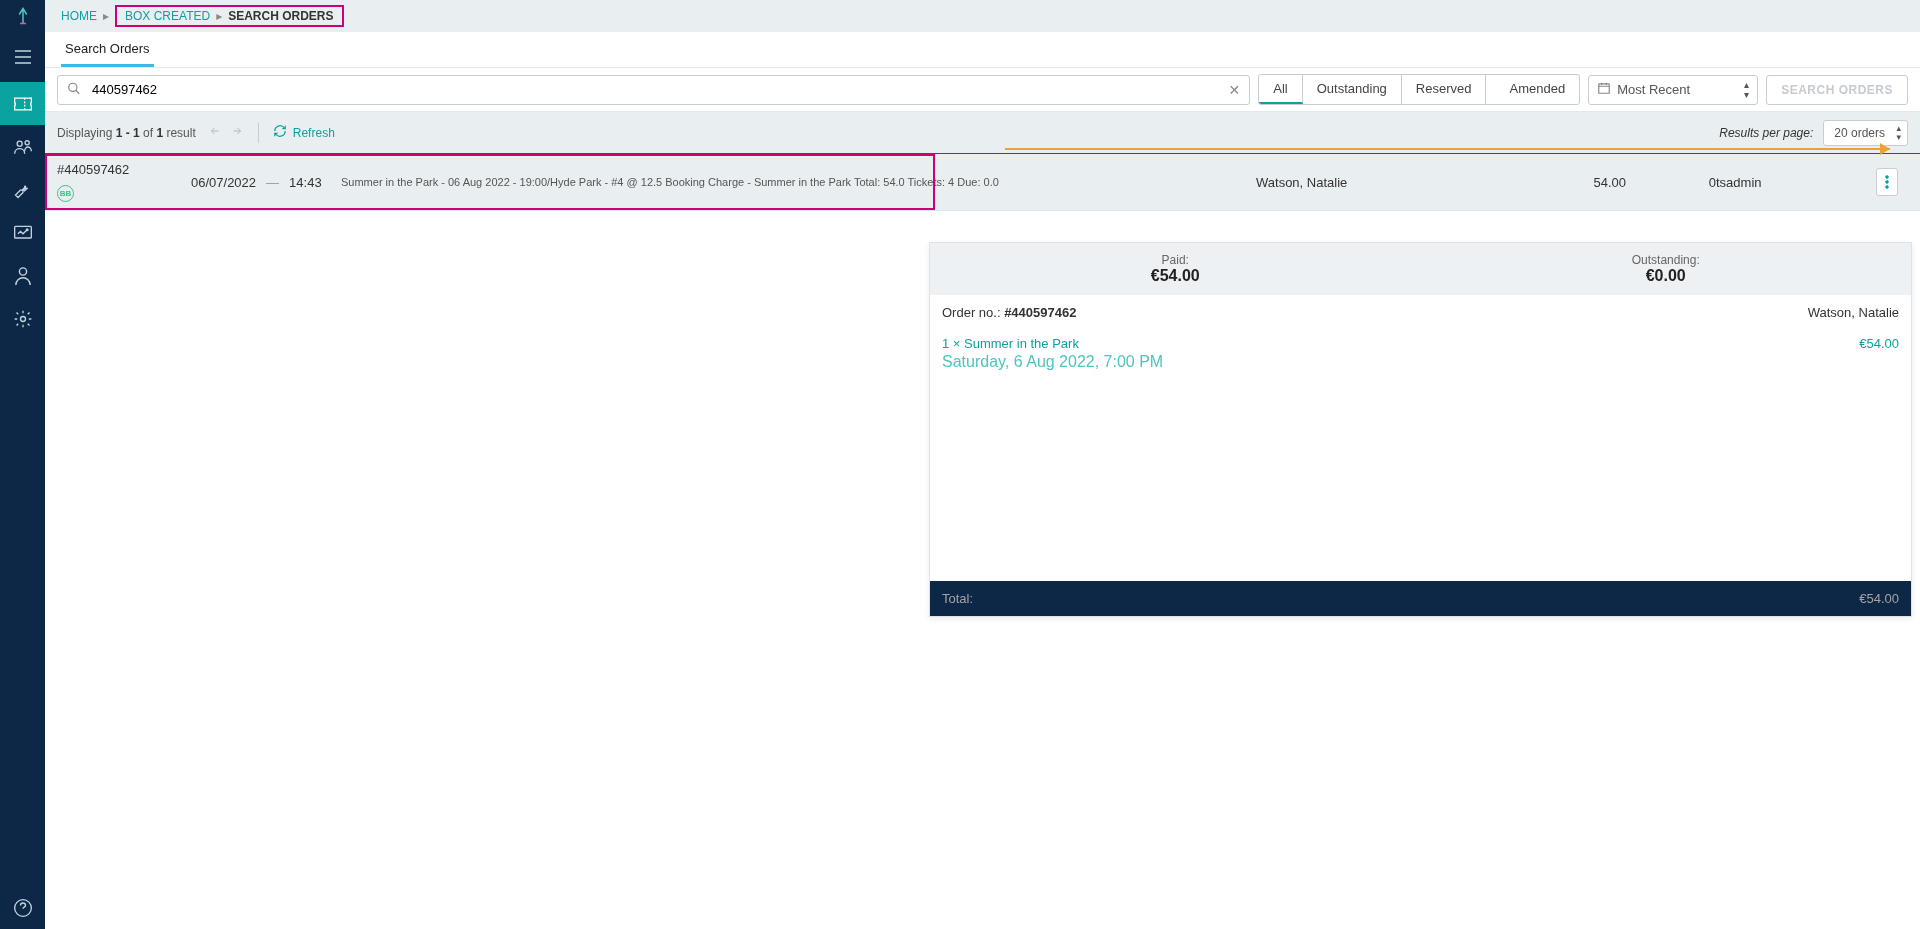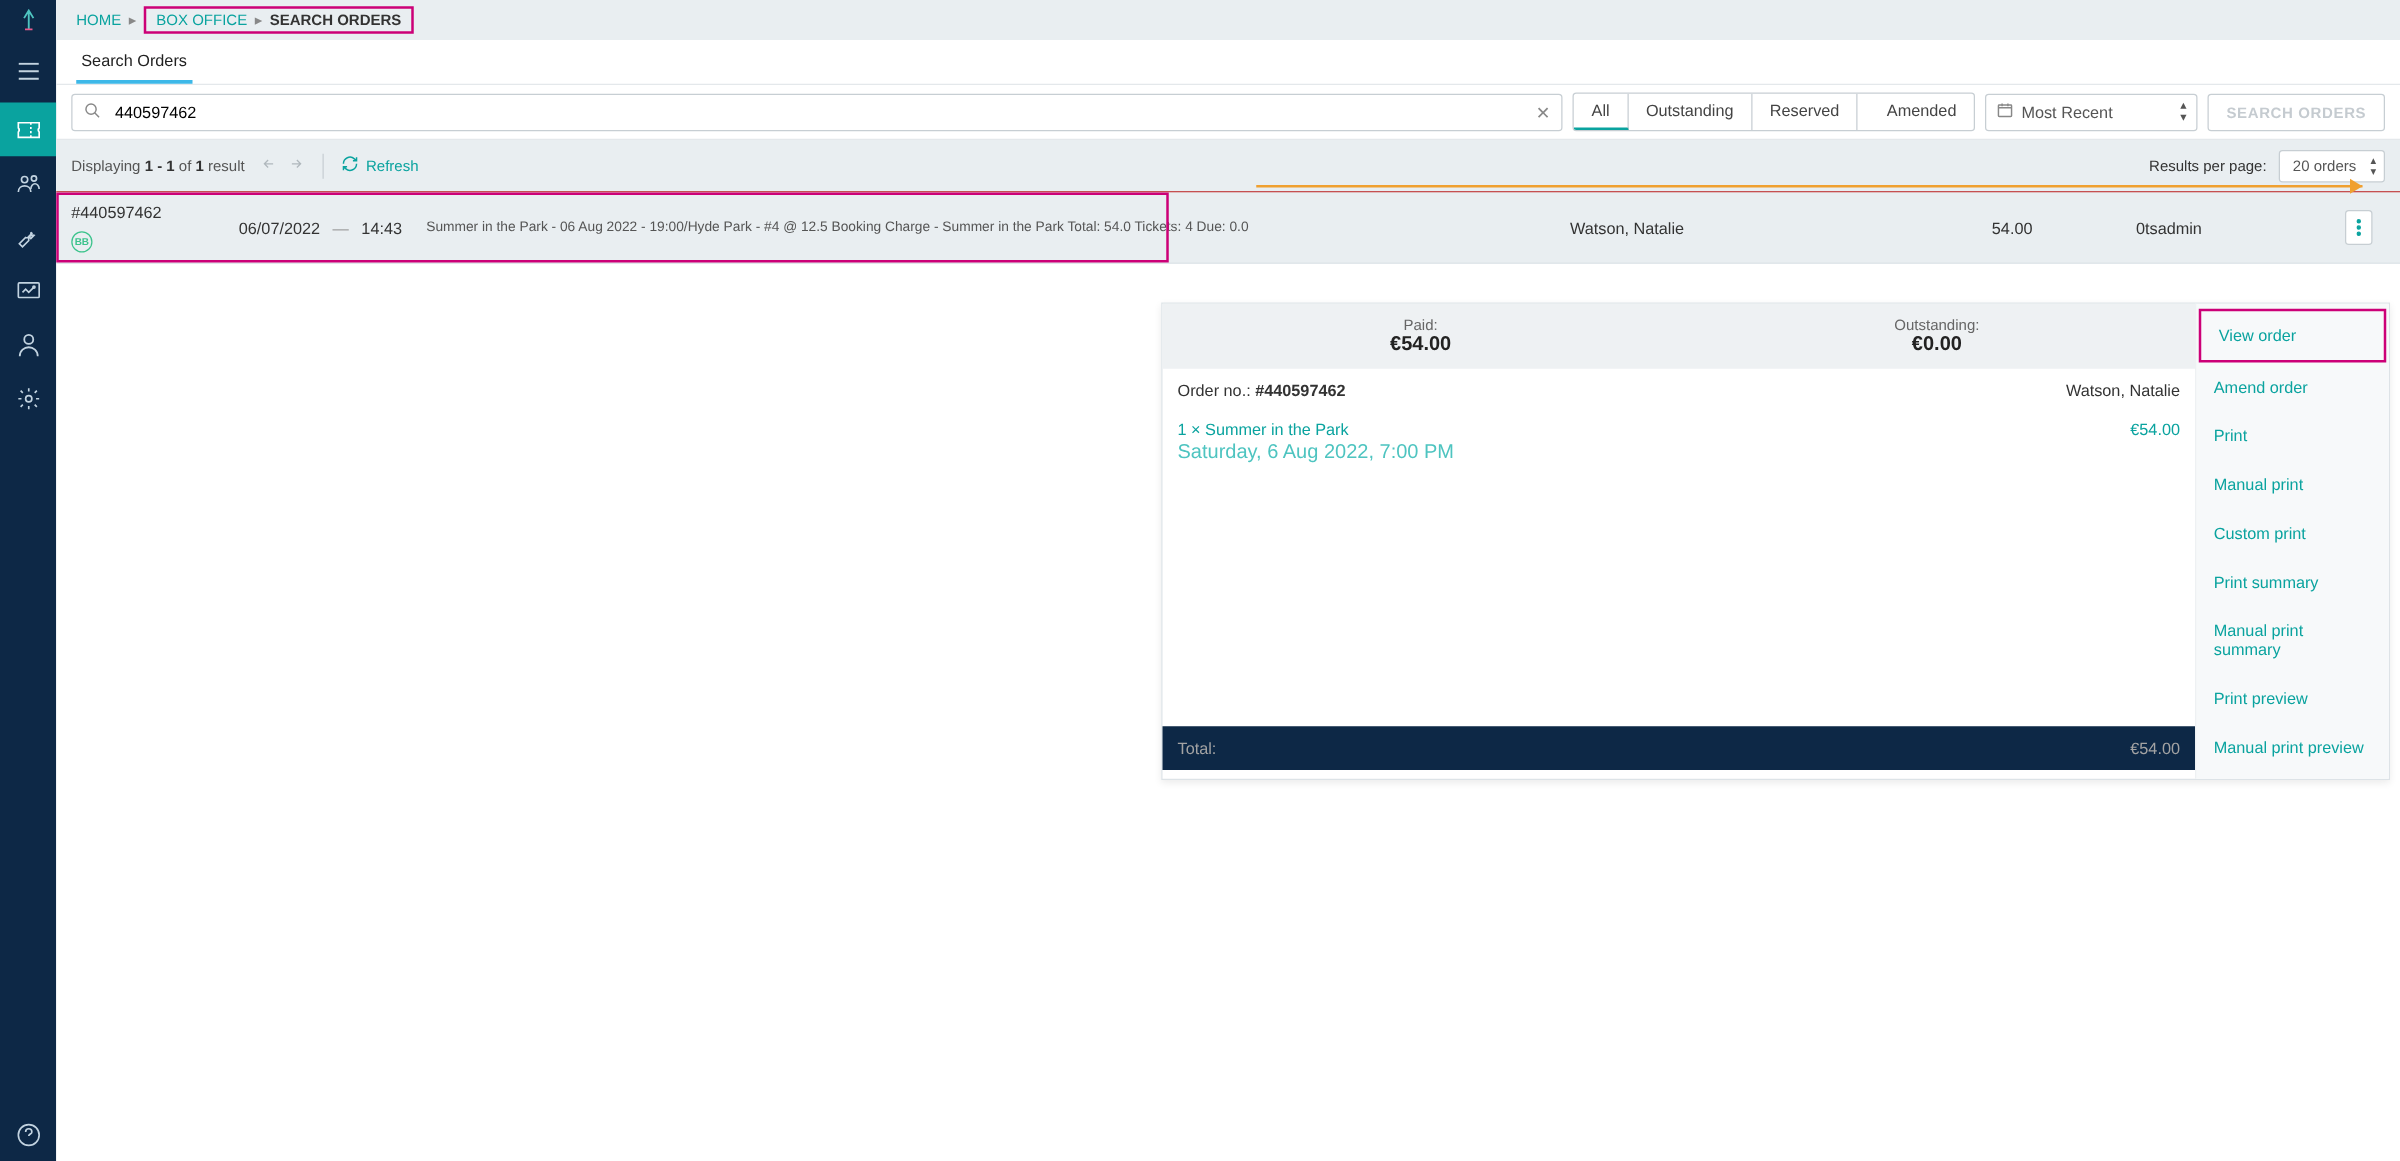--- a/index.html
+++ b/index.html
@@ -46,21 +46,21 @@
   .sort-dd .chevs { position: absolute; right: 8px; font-size: 10px; line-height: 1; }
   .search-btn { height: 30px; padding: 0 14px; border: 1px solid #c7ced3; border-radius: 3px; background: #fff; color: #c5cbd0; font-size: 12px; font-weight: 600; letter-spacing: 0.5px; cursor: not-allowed; }
   
   
   .results-header { height: 42px; background: #e9eef1; display: flex; align-items: center; padding: 0 12px; font-size: 12px; color: #555; border-bottom: 1px solid #b91c1c; }
   .results-header .rh-text b { color: #333; }
   .results-header .pager-arrows { margin-left: 12px; display: flex; gap: 8px; color: #b0b8bd; }
   .results-header .divider { width: 1px; height: 20px; background: #c7ced3; margin: 0 14px; }
   .results-header .refresh { color: #0aa39f; cursor: pointer; display: flex; align-items: center; gap: 6px; }
   .results-header .spacer2 { flex: 1; }
-  .results-header .rpp-label { margin-right: 10px; color: #333; }
+  .results-header .rpp-label { margin-right: 10px; color: #333; font-style: italic; }
   .results-header .rpp-select { height: 26px; border: 1px solid #c7ced3; border-radius: 3px; background: #fff; padding: 0 22px 0 10px; position: relative; display: flex; align-items: center; cursor: pointer; }
   .results-header .rpp-select .chevs { position: absolute; right: 6px; font-size: 9px; line-height: 1; }
   
   
   .table-head { height: 34px; display: flex; align-items: center; padding: 0 12px; border-bottom: 1px solid #e4e8eb; font-size: 11px; color: #777; font-weight: 600; letter-spacing: 0.3px; }
   .col-order { width: 134px; }
   .col-last { width: 150px; }
   .col-desc { flex: 1; }
   .col-cust { width: 310px; }
   .col-total { width: 60px; text-align: right; }
@@ -166,21 +166,21 @@
         </svg>
     </div>
   </div>
 
   <div class="main">
 
     <div class="breadcrumb-bar">
       <a>HOME</a>
       <span class="sep">▸</span>
       <span class="hl">
-        <a>BOX OFFICE</a>
+        <a>BOX CREATED</a>
         <span class="sep">▸</span>
         <span class="current">SEARCH ORDERS</span>
       </span>
     </div>
 
     <div class="tab-bar">
       <div class="tab active">Search Orders</div>
     </div>
 
     <div class="search-bar">
@@ -289,27 +289,16 @@
         <div class="po-item">
           <span>1 × Summer in the Park</span>
           <span>€54.00</span>
         </div>
         <div class="po-item-sub">Saturday, 6 Aug 2022, 7:00 PM</div>
         <div class="po-total">
           <span>Total:</span>
           <span>€54.00</span>
         </div>
       </div>
-      <div class="popover-right">
-        <div class="po-menu-item hl">View order</div>
-        <div class="po-menu-item">Amend order</div>
-        <div class="po-menu-item">Print</div>
-        <div class="po-menu-item">Manual print</div>
-        <div class="po-menu-item">Custom print</div>
-        <div class="po-menu-item">Print summary</div>
-        <div class="po-menu-item">Manual print summary</div>
-        <div class="po-menu-item">Print preview</div>
-        <div class="po-menu-item">Manual print preview</div>
-      </div>
     </div>
 
   </div>
 </div>
 
 </body></html>

